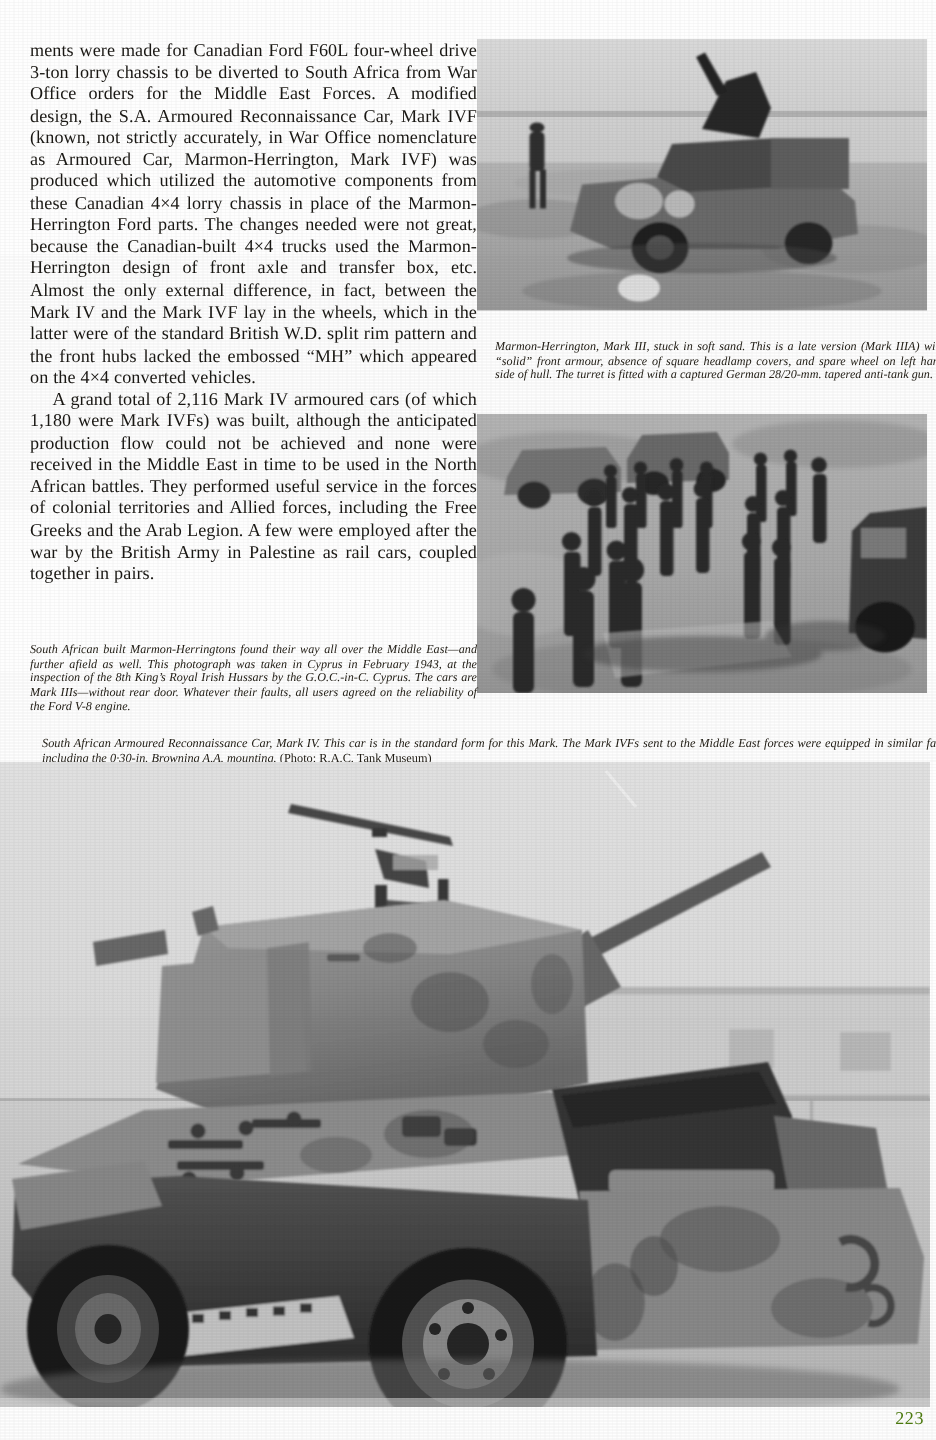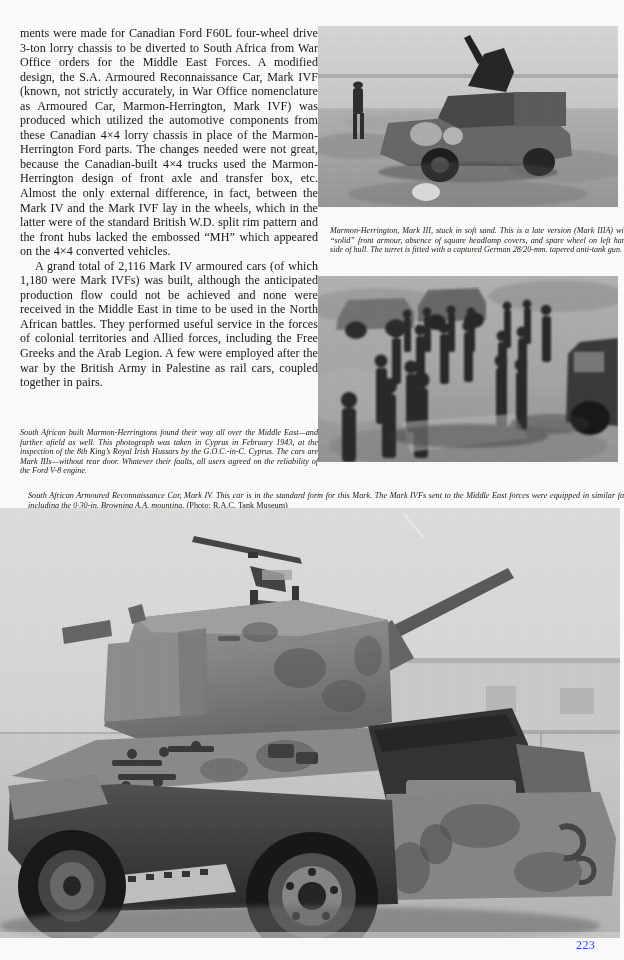--- a/index.html
+++ b/index.html
@@ -123,23 +123,24 @@
     top: 508px;
     width: 620px;
     height: 430px;
   }
 
   .pnum {
     position: absolute;
     right: 8px;
     top: 938px;
     width: 40px;
+    text-align: right;
     font-size: 12px;
     font-family: "Liberation Serif", serif;
-    color: #1d4ed8;
+    color: #4d7c0f;
     letter-spacing: 0.4px;
   }
 
   
   .grain {
     position: absolute;
     inset: 0;
     pointer-events: none;
     opacity: 0.055;
     background-image:

